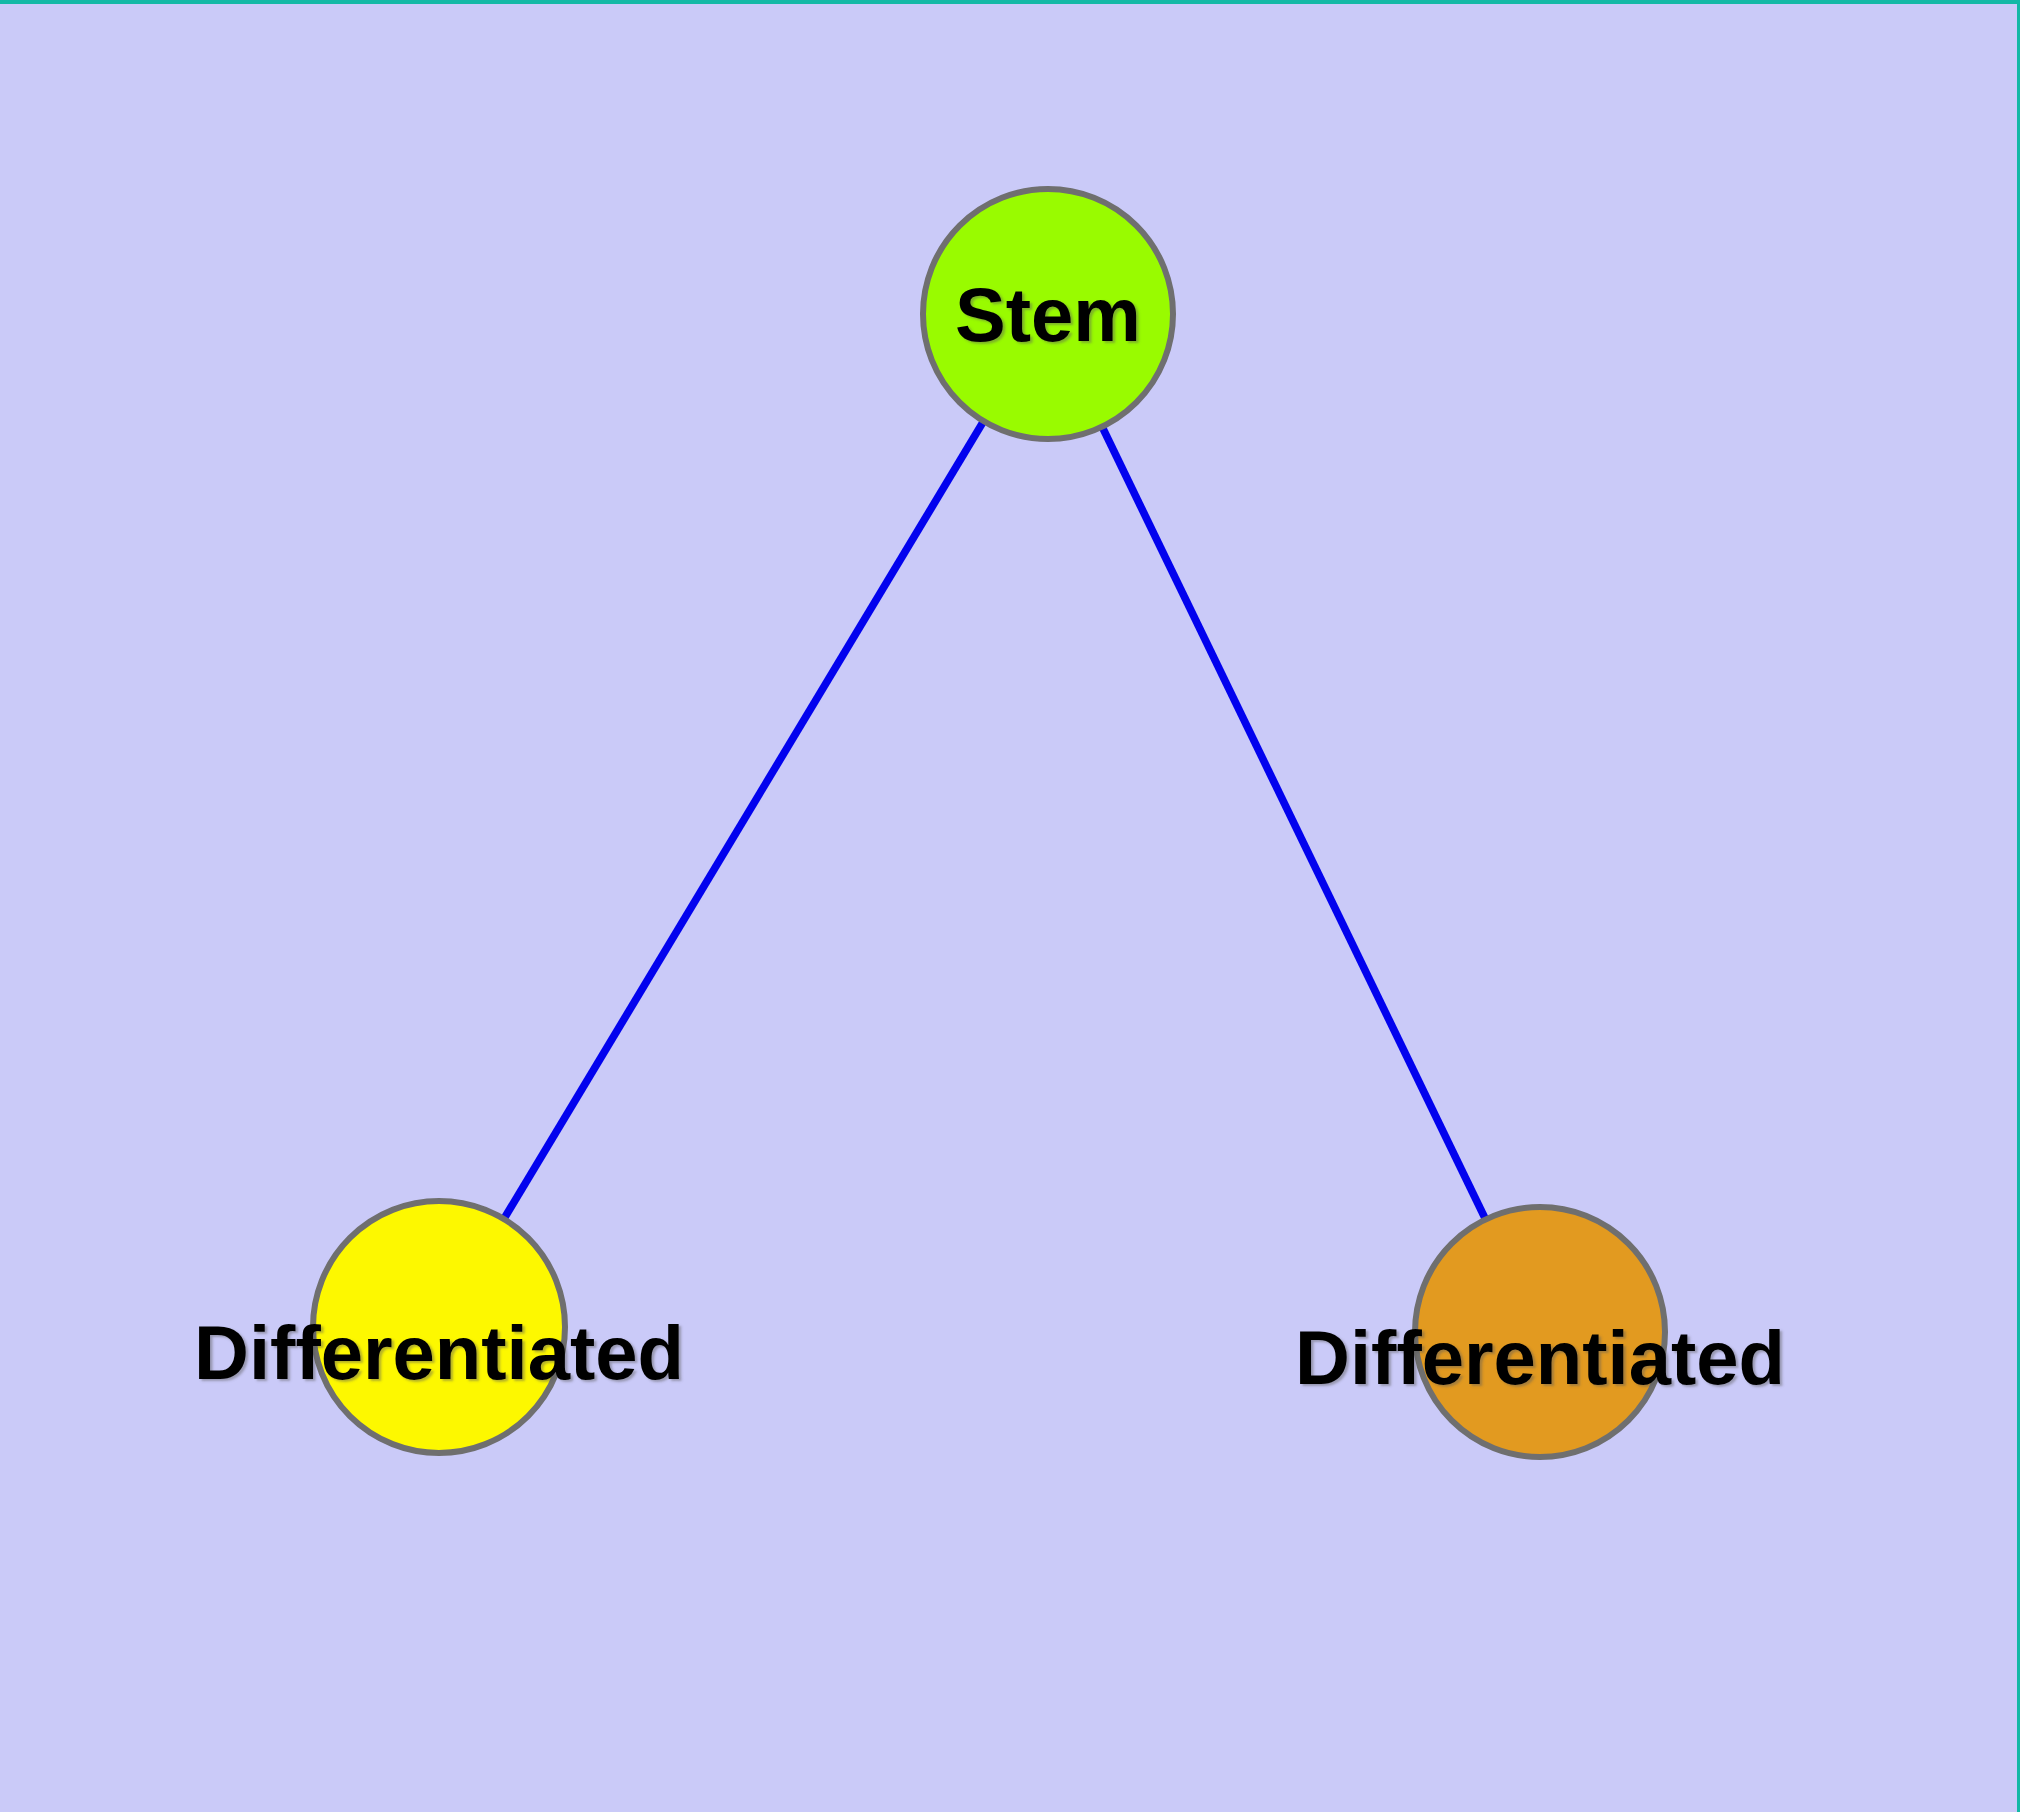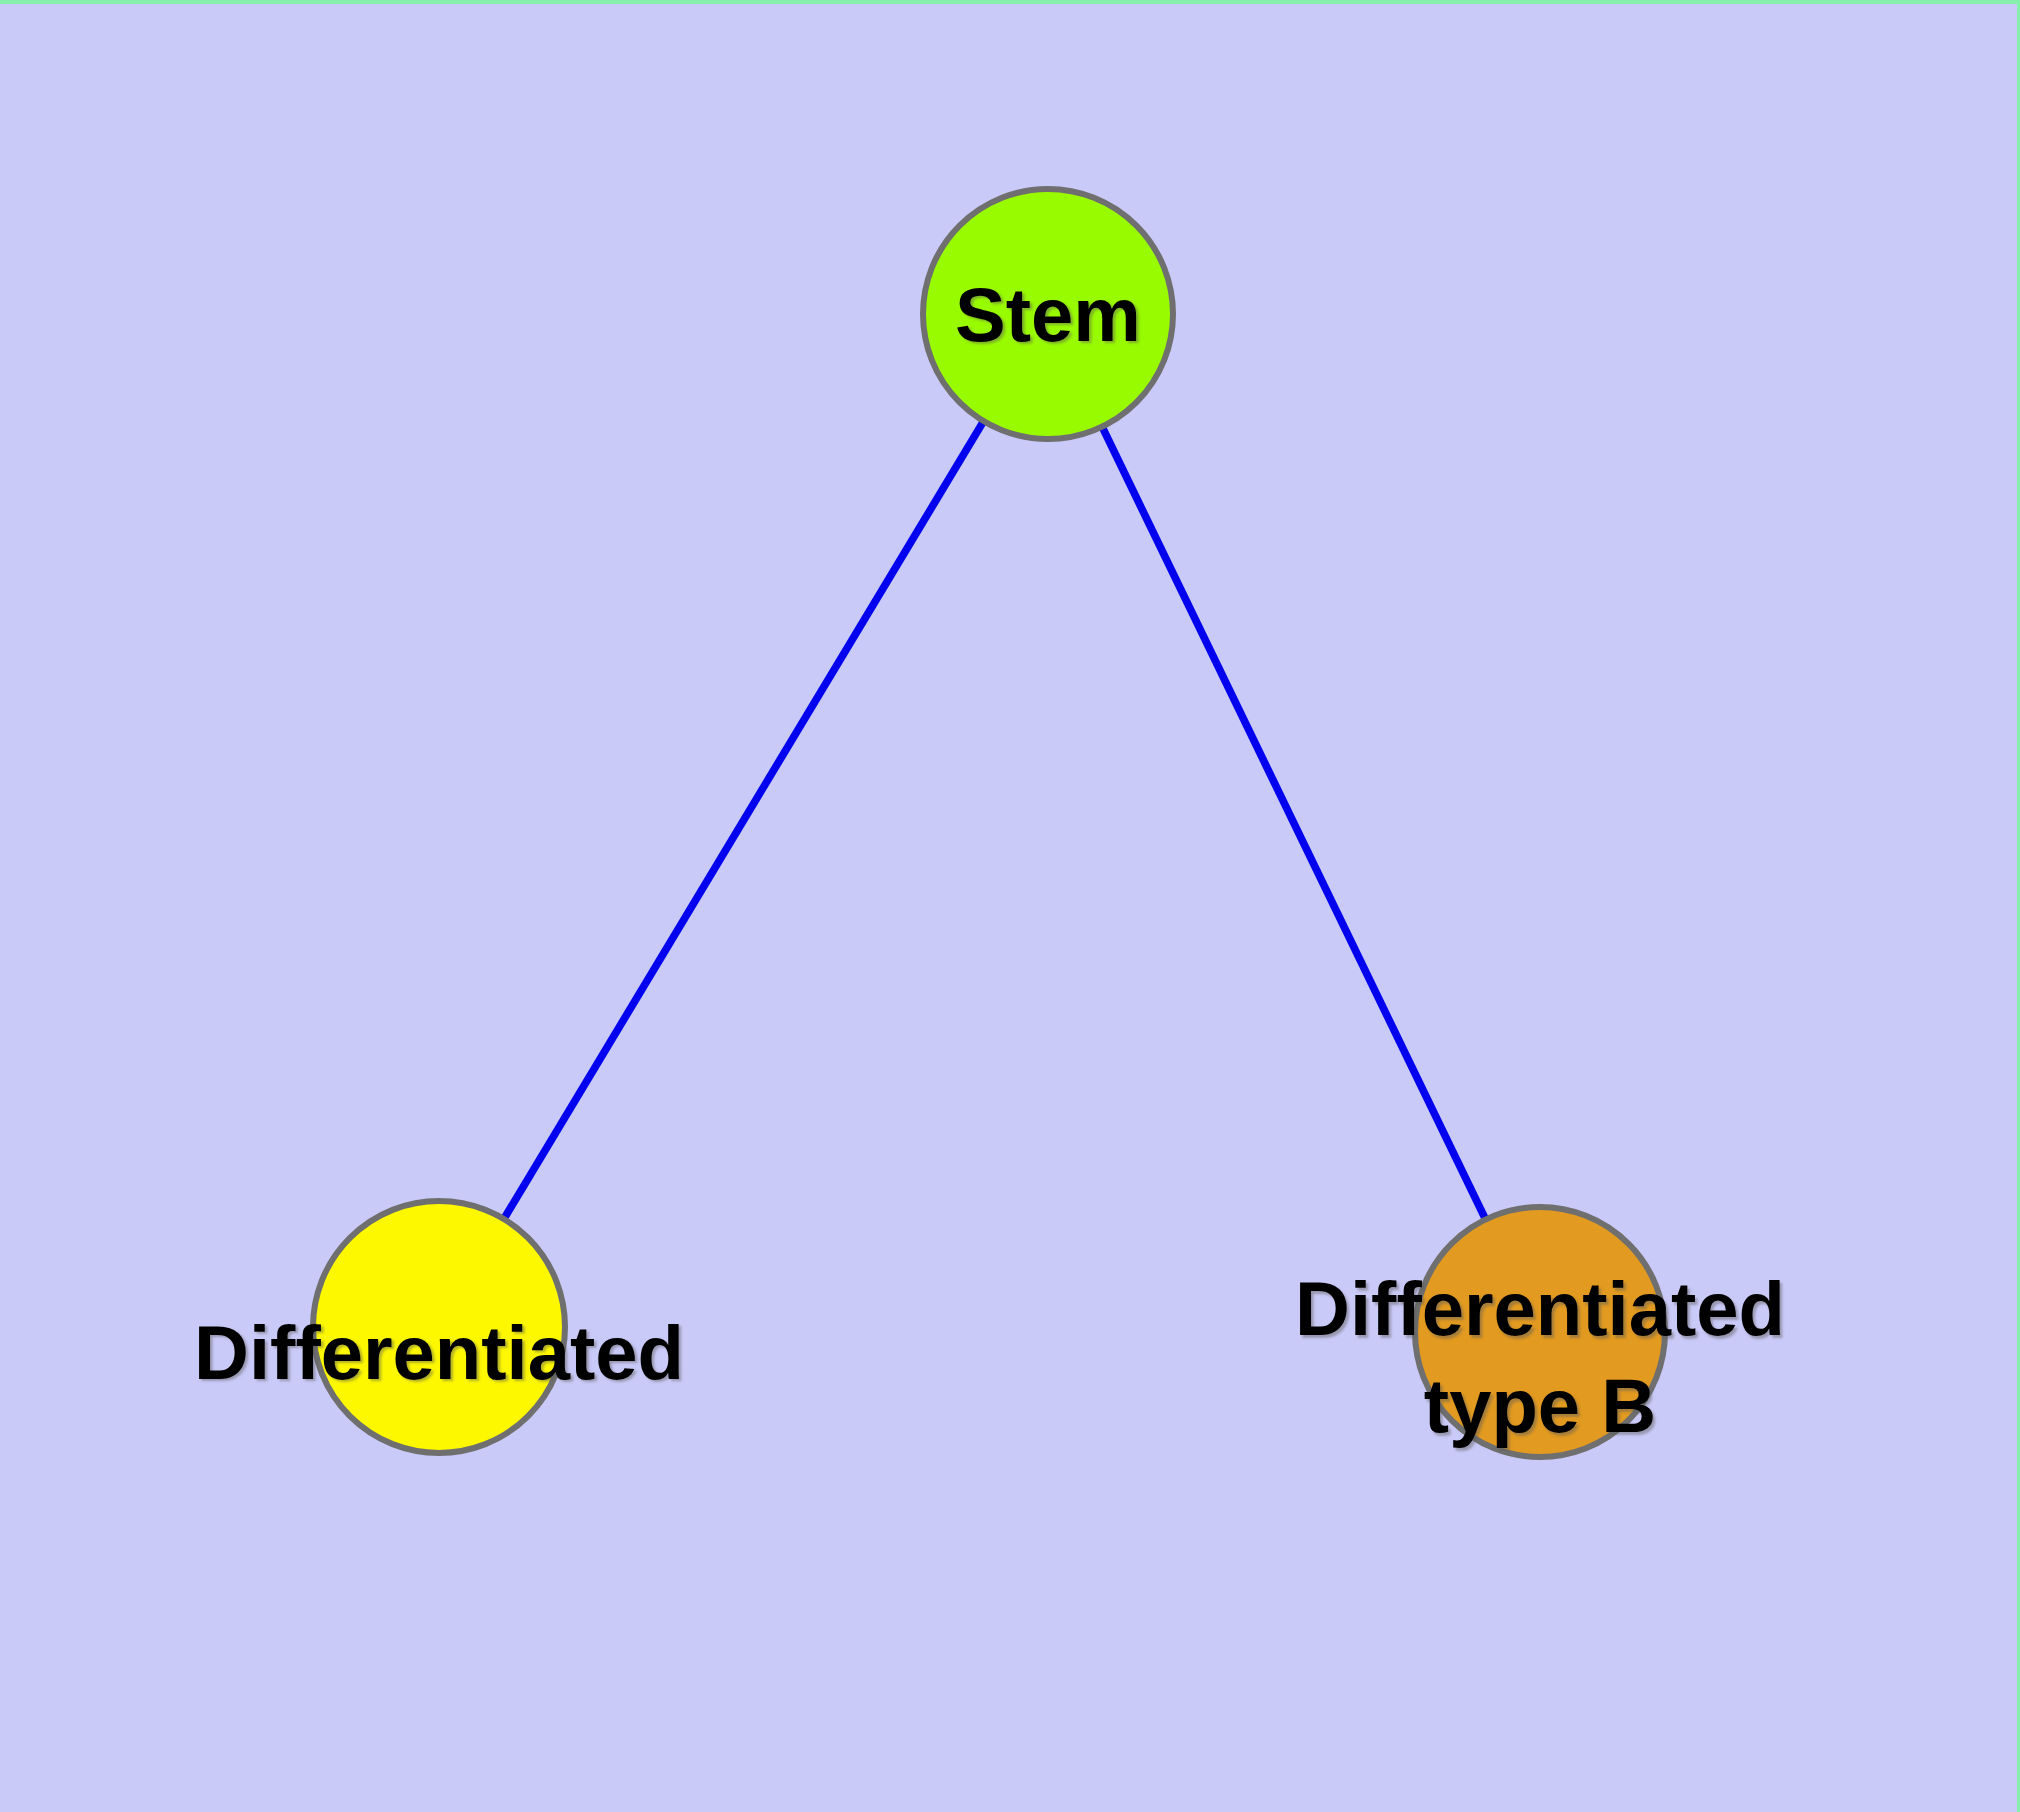--- a/index.html
+++ b/index.html
@@ -53,21 +53,21 @@
   .node-label.offset-down {
     top: calc(50% + 25.4px);
   }
   .node-label span {
     display: block;
   }
 </style>
 </head>
 <body>
 
-<div class="page" style="background: #86efac;">
+<div class="page" style="background: #14b8a6;">
   <div class="plot-area" style="background: rgb(202, 202, 248);"></div>
 
   <svg class="edge-layer" viewBox="0 0 2384 2138" xmlns="http://www.w3.org/2000/svg">
     <line x1="1236" y1="371" x2="518" y2="1565" stroke="#0202EE" stroke-width="9"></line>
     <line x1="1236" y1="371" x2="1817" y2="1572" stroke="#0202EE" stroke-width="9"></line>
   </svg>
 
   <div class="node" style="left: 920px; top: 186px; width: 256px; height: 256px; background: rgb(153, 251, 0); border: 6px solid rgb(111, 111, 111);">
     <div class="node-label" style="color: rgb(0, 0, 0);">
       <span>Stem</span>
@@ -76,17 +76,16 @@
 
   <div class="node" style="left: 310px; top: 1198px; width: 258px; height: 258px; background: rgb(253, 248, 0); border: 6px solid rgb(111, 111, 111);">
     <div class="node-label offset-down" style="color: rgb(0, 0, 0);">
       <span>Differentiated</span>
     </div>
   </div>
 
   <div class="node" style="left: 1412px; top: 1204px; width: 256px; height: 256px; background: rgb(226, 154, 32); border: 6px solid rgb(111, 111, 111);">
     <div class="node-label offset-down" style="color: rgb(0, 0, 0);">
       <span>Differentiated</span>
-      <span>type B</span>
     </div>
   </div>
 </div>
 
 
 </body></html>

